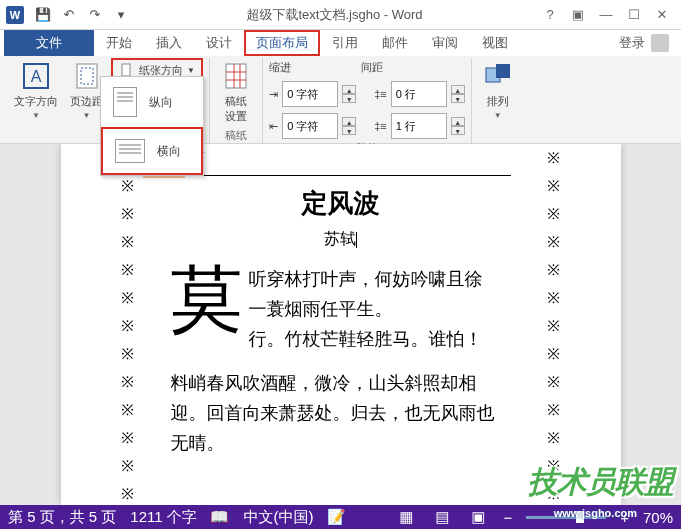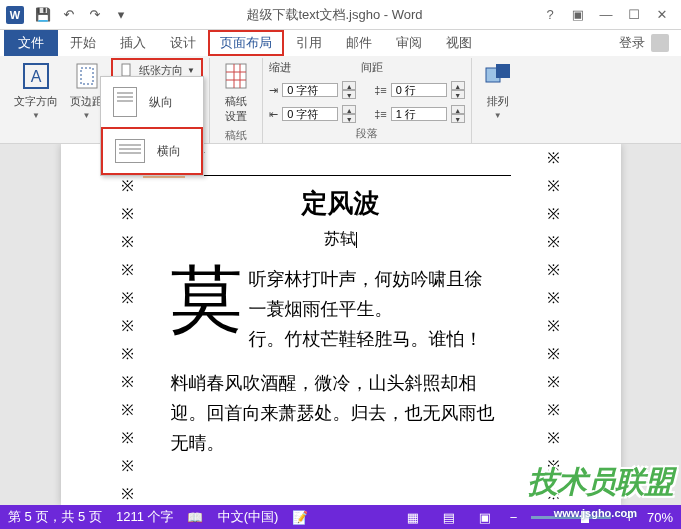--- a/index.html
+++ b/index.html
@@ -9,21 +9,21 @@
 .titlebar { height: 30px; background: #fff; display: flex; align-items: center; padding: 0 6px; border-bottom: 1px solid #d4d4d4; }
 .app-icon { width: 18px; height: 18px; background: #2b579a; border-radius: 2px; display: flex; align-items: center; justify-content: center; color: #fff; font-size: 11px; font-weight: bold; }
 .qat { display: flex; gap: 4px; margin-left: 8px; }
 .qat-btn { width: 22px; height: 22px; display: flex; align-items: center; justify-content: center; font-size: 13px; color: #555; cursor: pointer; }
 .title-text { flex: 1; text-align: center; font-size: 13px; color: #555; }
 .win-btns { display: flex; gap: 2px; }
 .win-btn { width: 26px; height: 22px; display: flex; align-items: center; justify-content: center; font-size: 13px; color: #666; cursor: pointer; }
 
 
 .tabs { height: 26px; background: #fff; display: flex; align-items: center; padding: 0 4px; }
-.tab-file { background: #2b579a; color: #fff; padding: 4px 14px; font-size: 13px; cursor: pointer; }
+.tab-file { background: #2b579a; color: #fff; padding: 4px 32px; font-size: 13px; cursor: pointer; }
 .tab { padding: 4px 12px; font-size: 13px; color: #555; cursor: pointer; }
 .tab.active { color: #2b579a; }
 .tab-highlight { border: 2px solid #d93025; padding: 2px 10px; }
 .tabs-right { margin-left: auto; display: flex; align-items: center; gap: 6px; padding-right: 8px; }
 .login { font-size: 13px; color: #555; }
 .avatar { width: 18px; height: 18px; background: #ccc; border-radius: 2px; }
 
 
 .ribbon { height: 88px; background: #f3f3f3; border-bottom: 1px solid #d4d4d4; display: flex; padding: 2px 4px 0; position: relative; }
 .group { display: flex; flex-direction: column; border-right: 1px solid #d4d4d4; padding: 0 6px; }
@@ -31,21 +31,21 @@
 .group-label { font-size: 11px; color: #666; text-align: center; padding: 2px 0; }
 .big-btn { display: flex; flex-direction: column; align-items: center; gap: 2px; padding: 2px 4px; cursor: pointer; }
 .big-btn-icon { width: 32px; height: 32px; display: flex; align-items: center; justify-content: center; }
 .big-btn-label { font-size: 11px; color: #444; }
 .big-btn-arrow { font-size: 8px; color: #666; }
 .small-btn { display: flex; align-items: center; gap: 4px; padding: 2px 4px; font-size: 11px; color: #444; cursor: pointer; }
 .small-icon { width: 16px; height: 16px; display: flex; align-items: center; justify-content: center; }
 .red-box { border: 2px solid #d93025; }
 .vert-stack { display: flex; flex-direction: column; gap: 2px; }
 .spinner-row { display: flex; align-items: center; gap: 4px; font-size: 11px; color: #444; }
-.spinner-input { width: 56px; height: 14px; border: 1px solid #ababab; background: #fff; font-size: 11px; padding: 0 4px; }
+.spinner-input { width: 56px; height: 26px; border: 1px solid #ababab; background: #fff; font-size: 11px; padding: 0 4px; }
 .spinner-arrows { width: 14px; display: flex; flex-direction: column; }
 .spinner-arrow { height: 9px; font-size: 7px; line-height: 9px; text-align: center; border: 1px solid #ababab; background: #f0f0f0; cursor: pointer; }
 
 
 .orient-menu { position: absolute; top: 20px; left: 100px; background: #fff; border: 1px solid #c6c6c6; box-shadow: 2px 2px 4px rgba(0,0,0,0.2); z-index: 10; }
 .orient-item { display: flex; align-items: center; gap: 12px; padding: 10px 20px 10px 12px; cursor: pointer; font-size: 12px; color: #444; }
 .orient-item.highlighted { border: 2px solid #d93025; }
 .orient-icon { width: 24px; height: 30px; border: 1px solid #999; background: #fff; position: relative; }
 .orient-icon.landscape { width: 30px; height: 24px; }
 .orient-icon::before { content: ''; position: absolute; top: 4px; left: 3px; right: 3px; height: 2px; background: #bbb; box-shadow: 0 4px 0 #bbb, 0 8px 0 #bbb; }
@@ -62,21 +62,21 @@
 .doc-title { font-family: "SimSun", serif; font-size: 26px; font-weight: bold; text-align: center; margin: 8px 0; }
 .doc-author { font-family: "SimSun", serif; font-size: 16px; text-align: center; margin-bottom: 14px; }
 .cursor { display: inline-block; width: 1px; height: 16px; background: #000; vertical-align: middle; }
 .drop-cap-para { font-family: "SimSun", serif; font-size: 18px; line-height: 30px; position: relative; }
 .drop-cap { float: left; font-size: 72px; line-height: 64px; font-family: "SimSun", serif; padding: 4px 6px 0 0; }
 .drop-cap-text { display: block; }
 .para2 { font-family: "SimSun", serif; font-size: 18px; line-height: 30px; margin-top: 14px; clear: both; }
 .orange-block { position: absolute; top: 8px; left: 82px; width: 42px; height: 26px; background: #f4a261; opacity: 0.7; }
 
 
-.statusbar { position: absolute; bottom: 0; left: 0; right: 0; height: 24px; background: #6d28d9; color: #fff; display: flex; align-items: center; font-size: 13px; padding: 0 8px; gap: 14px; }
+.statusbar { position: absolute; bottom: 0; left: 0; right: 0; height: 24px; background: #4c1d95; color: #fff; display: flex; align-items: center; font-size: 15px; padding: 0 8px; gap: 14px; }
 .statusbar .sp { flex: 1; }
 .view-btn { width: 22px; height: 18px; display: flex; align-items: center; justify-content: center; cursor: pointer; }
 .zoom-slider { width: 80px; height: 3px; background: #7a9cc6; position: relative; }
 .zoom-thumb { width: 8px; height: 12px; background: #fff; position: absolute; top: -5px; left: 50px; }
 
 
 .watermark { position: absolute; bottom: 26px; right: 8px; font-size: 30px; font-weight: 900; color: #4caf50; text-shadow: 2px 2px 0 #fff, -2px -2px 0 #fff, 2px -2px 0 #fff, -2px 2px 0 #fff; font-style: italic; letter-spacing: -1px; }
 .watermark-url { position: absolute; bottom: 10px; right: 44px; font-size: 11px; color: #fff; font-weight: bold; text-shadow: 0 0 3px #2b579a; }
 
 

